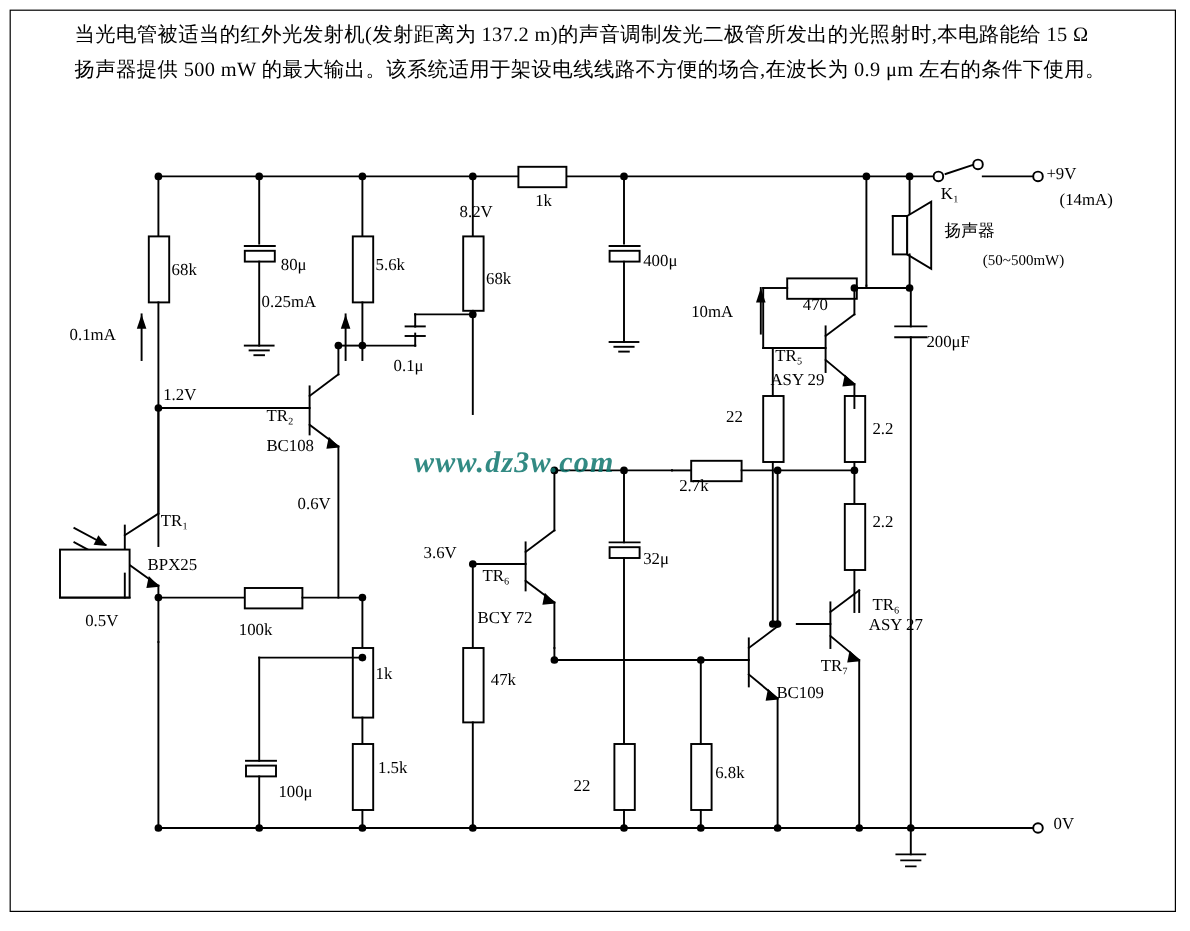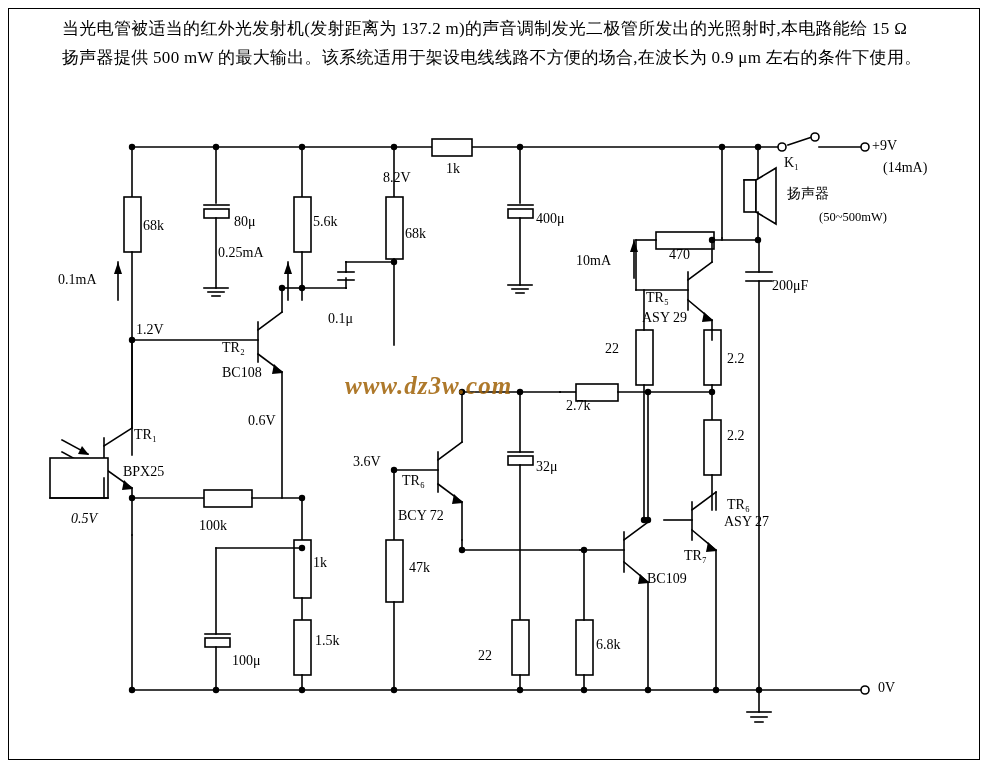--- a/index.html
+++ b/index.html
@@ -52,21 +52,21 @@
   }
   .lbl.sm { font-size: 12.5px; margin-left: 34px; }
   #watermark {
     position: absolute;
     left: 345px;
     top: 372px;
     font-size: 25px;
     font-family: "Liberation Serif", serif;
     font-style: italic;
     font-weight: bold;
-    color: #a16207;
+    color: #0f766e;
     letter-spacing: 1px;
     opacity: 0.85;
     pointer-events: none;
   }
 </style>
 </head>
 <body>
 
 <div id="page">
 
@@ -325,40 +325,40 @@
   <div class="lbl" style="left:143px;top:218px;">68k</div>
   <div class="lbl" style="left:234px;top:214px;">80μ</div>
   <div class="lbl" style="left:313px;top:214px;">5.6k</div>
   <div class="lbl" style="left:405px;top:226px;">68k</div>
   <div class="lbl" style="left:536px;top:211px;">400μ</div>
   <div class="lbl" style="left:218px;top:245px;">0.25mA</div>
   <div class="lbl" style="left:576px;top:253px;">10mA</div>
   <div class="lbl" style="left:669px;top:247px;">470</div>
   <div class="lbl" style="left:772px;top:278px;">200μF</div>
   <div class="lbl" style="left:58px;top:272px;">0.1mA</div>
-  <div class="lbl" style="left:328px;top:311px;">0.1μ</div>
+  <div class="lbl" style="left:328px;top:298px;">0.1μ</div>
   <div class="lbl" style="left:646px;top:290px;">TR₅</div>
   <div class="lbl" style="left:642px;top:310px;text-align:center;">ASY 29</div>
   <div class="lbl" style="left:136px;top:322px;">1.2V</div>
   <div class="lbl" style="left:605px;top:341px;">22</div>
   <div class="lbl" style="left:727px;top:351px;">2.2</div>
   <div class="lbl" style="left:222px;top:340px;">TR₂</div>
   <div class="lbl" style="left:222px;top:365px;">BC108</div>
   <div class="lbl" style="left:566px;top:398px;font-family:Liberation Serif, serif;">2.7k</div>
   <div class="lbl" style="left:248px;top:413px;">0.6V</div>
   <div class="lbl" style="left:727px;top:428px;">2.2</div>
   <div class="lbl" style="left:353px;top:454px;">3.6V</div>
   <div class="lbl" style="left:536px;top:459px;">32μ</div>
   <div class="lbl" style="left:134px;top:427px;">TR₁</div>
   <div class="lbl" style="left:123px;top:464px;">BPX25</div>
   <div class="lbl" style="left:402px;top:473px;">TR₆</div>
   <div class="lbl" style="left:398px;top:508px;">BCY 72</div>
   <div class="lbl" style="left:727px;top:497px;">TR₆</div>
   <div class="lbl" style="left:724px;top:514px;">ASY 27</div>
-  <div class="lbl" style="left:71px;top:511px;font-style:italic;">0.5V</div>
+  <div class="lbl" style="left:71px;top:511px;">0.5V</div>
   <div class="lbl" style="left:199px;top:518px;">100k</div>
   <div class="lbl" style="left:313px;top:555px;">1k</div>
   <div class="lbl" style="left:409px;top:560px;">47k</div>
   <div class="lbl" style="left:650px;top:548px;margin-left:34px;">TR₇</div>
   <div class="lbl" style="left:647px;top:571px;">BC109</div>
   <div class="lbl" style="left:315px;top:633px;">1.5k</div>
   <div class="lbl" style="left:232px;top:653px;">100μ</div>
   <div class="lbl" style="left:478px;top:648px;">22</div>
   <div class="lbl" style="left:596px;top:637px;">6.8k</div>
   <div class="lbl" style="left:878px;top:680px;">0V</div>

